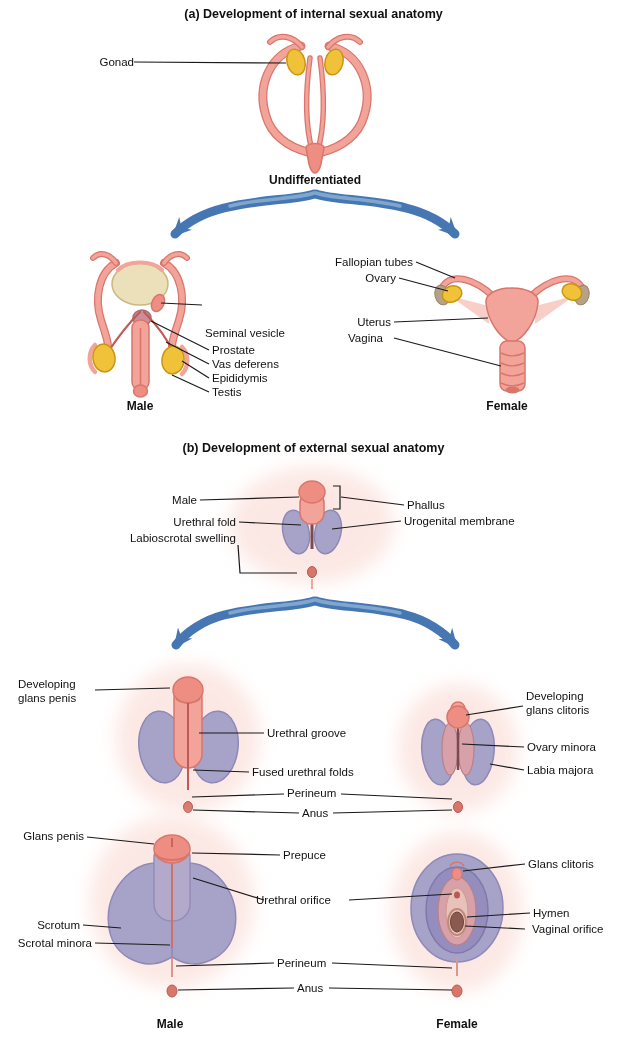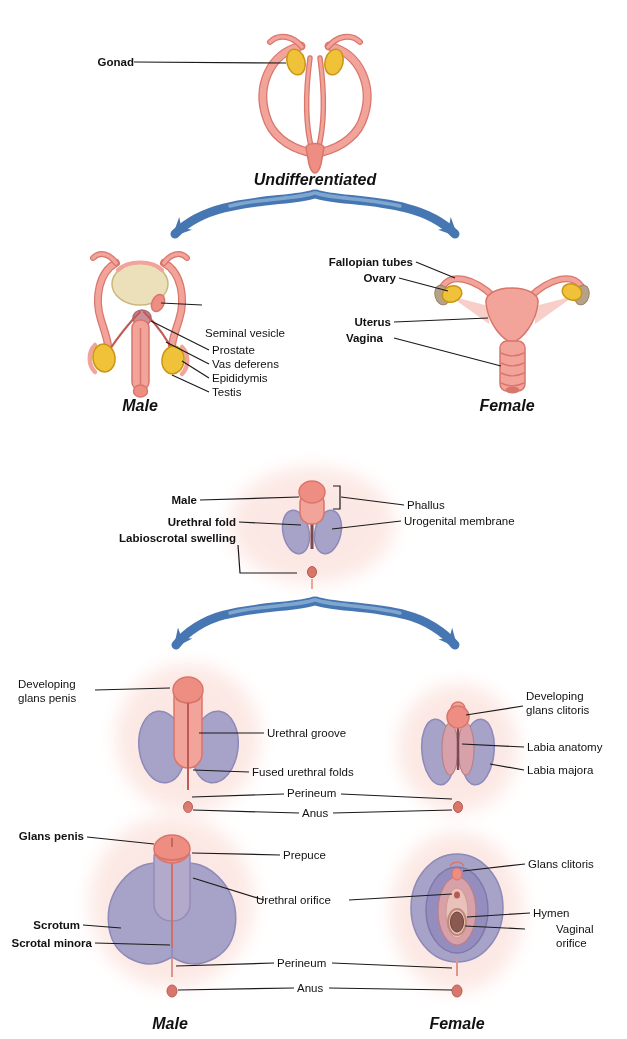--- a/index.html
+++ b/index.html
@@ -1,23 +1,23 @@
 <!DOCTYPE html>
 <html style="--arrow-blue: #4677b2; --tissue-pink: #f2a39a; --tissue-pink-dark: #d9766c; --tissue-pink-light: #f9d6ce; --fold-purple: #a7a3c8; --fold-purple-dark: #8d89b8; --gonad-yellow: #f0c239; --gonad-yellow-dark: #c89614; --bladder-cream: #ece0ba; --glans-pink: #ee8e83; --inner-pink: #d8a0a8; --leader-line: #1a1a1a;"><head>
 <meta charset="utf-8">
 <style>
   html,body{margin:0;padding:0;background:#fff;}
   #fig{position:relative;width:627px;height:1039px;background:#fff;overflow:hidden;
        font-family:"Liberation Sans",sans-serif;}
   #art{position:absolute;left:0;top:0;}
   .lbl{position:absolute;font-size:11.5px;line-height:14px;color:#111;
        white-space:pre-line;font-family:"Liberation Sans",sans-serif;}
-  .lbl.r{text-align:right;font-weight:bold;}
+  .lbl.r{text-align:right;}
   .lbl.c{text-align:center;}
-  .bold{font-weight:bold;font-size:16px;font-style:italic;}
+  .bold{font-weight:bold;font-size:12px;}
   .ttl{font-weight:bold;font-size:12.5px;}
   
   .pink-fill{fill:var(--tissue-pink,#f2a39a);stroke:var(--tissue-pink-dark,#d9766c);stroke-width:1.5;}
   .pinkdark-fill{fill:var(--glans-pink,#ee8e83);stroke:var(--tissue-pink-dark,#d9766c);stroke-width:1.5;}
   .purple-fill{fill:var(--fold-purple,#a7a3c8);stroke:var(--fold-purple-dark,#8d89b8);stroke-width:1.5;}
   .innerpink-fill{fill:var(--inner-pink,#d8a0a8);stroke:#b8808a;stroke-width:1.2;}
   .yellow-fill{fill:var(--gonad-yellow,#f0c239);stroke:var(--gonad-yellow-dark,#c89614);stroke-width:1.5;}
   .cream-fill{fill:var(--bladder-cream,#ece0ba);stroke:#c9b87e;stroke-width:1.5;}
   .mauve-fill{fill:#cc8f9a;stroke:#a96b75;stroke-width:1.5;}
   .glow{fill:var(--tissue-pink-light,#f9d6ce);opacity:.55;filter:url(#soften);}
@@ -222,55 +222,57 @@
       <line x1="95" y1="943" x2="170" y2="945"></line>
       <line x1="530" y1="913" x2="467" y2="917"></line>
       <line x1="525" y1="929" x2="465" y2="926"></line>
       <line x1="274" y1="963" x2="176" y2="966"></line>
       <line x1="332" y1="963" x2="452" y2="968"></line>
       <line x1="294" y1="988" x2="178" y2="990"></line>
       <line x1="329" y1="988" x2="452" y2="990"></line>
     </g>
   </svg>
 
+  <div class="lbl ttl c" style="left:0;top:7px;width:627px;">(a) Development of internal sexual anatomy</div>
   <div class="lbl r" style="right:493px;top:55px;">Gonad</div>
   <div class="lbl bold c" style="left:238px;top:173px;width:154px;">Undifferentiated</div>
   <div class="lbl" style="left:205px;top:298px;margin-top:28px;">Seminal vesicle</div>
   <div class="lbl" style="left:212px;top:343px;">Prostate</div>
   <div class="lbl" style="left:212px;top:357px;">Vas deferens</div>
   <div class="lbl" style="left:212px;top:371px;">Epididymis</div>
   <div class="lbl" style="left:212px;top:385px;">Testis</div>
   <div class="lbl bold c" style="left:100px;top:399px;width:80px;">Male</div>
   <div class="lbl r" style="right:214px;top:255px;">Fallopian tubes</div>
   <div class="lbl r" style="right:231px;top:271px;">Ovary</div>
   <div class="lbl r" style="right:236px;top:315px;">Uterus</div>
   <div class="lbl r" style="right:244px;top:331px;">Vagina</div>
   <div class="lbl bold c" style="left:467px;top:399px;width:80px;">Female</div>
 
+  <div class="lbl ttl c" style="left:0;top:441px;width:627px;">(b) Development of external sexual anatomy</div>
   <div class="lbl r" style="right:430px;top:493px;">Male</div>
   <div class="lbl" style="left:407px;top:498px;">Phallus</div>
   <div class="lbl r" style="right:391px;top:515px;text-align:right;">Urethral fold</div>
   <div class="lbl" style="left:404px;top:514px;">Urogenital membrane</div>
   <div class="lbl r" style="right:391px;top:531px;">Labioscrotal swelling</div>
   <div class="lbl" style="left:18px;top:677px;">Developing
 glans penis</div>
   <div class="lbl" style="left:526px;top:689px;">Developing
 glans clitoris</div>
   <div class="lbl" style="left:267px;top:726px;">Urethral groove</div>
-  <div class="lbl" style="left:527px;top:740px;">Labia anatomy</div>
+  <div class="lbl" style="left:527px;top:740px;">Ovary minora</div>
   <div class="lbl" style="left:252px;top:765px;">Fused urethral folds</div>
   <div class="lbl" style="left:527px;top:763px;">Labia majora</div>
   <div class="lbl" style="left:287px;top:786px;">Perineum</div>
   <div class="lbl" style="left:302px;top:806px;">Anus</div>
   <div class="lbl r" style="right:543px;top:829px;">Glans penis</div>
   <div class="lbl" style="left:283px;top:848px;">Prepuce</div>
   <div class="lbl" style="left:528px;top:857px;">Glans clitoris</div>
   <div class="lbl" style="left:256px;top:893px;">Urethral orifice</div>
   <div class="lbl r" style="right:547px;top:918px;">Scrotum</div>
   <div class="lbl" style="left:533px;top:906px;">Hymen</div>
-  <div class="lbl" style="left:556px;top:922px;">Vaginal orifice</div>
+  <div class="lbl" style="left:532px;top:922px;">Vaginal orifice</div>
   <div class="lbl r" style="right:535px;top:936px;">Scrotal minora</div>
   <div class="lbl" style="left:277px;top:956px;">Perineum</div>
   <div class="lbl" style="left:297px;top:981px;">Anus</div>
   <div class="lbl bold c" style="left:130px;top:1017px;width:80px;">Male</div>
   <div class="lbl bold c" style="left:417px;top:1017px;width:80px;">Female</div>
 
 </div>
 
 </body></html>

